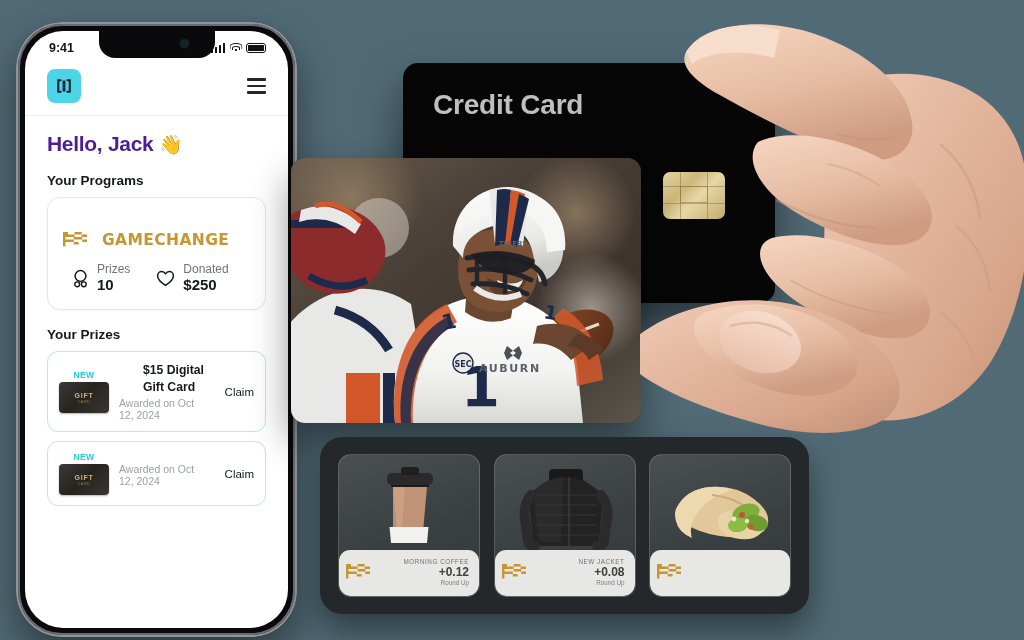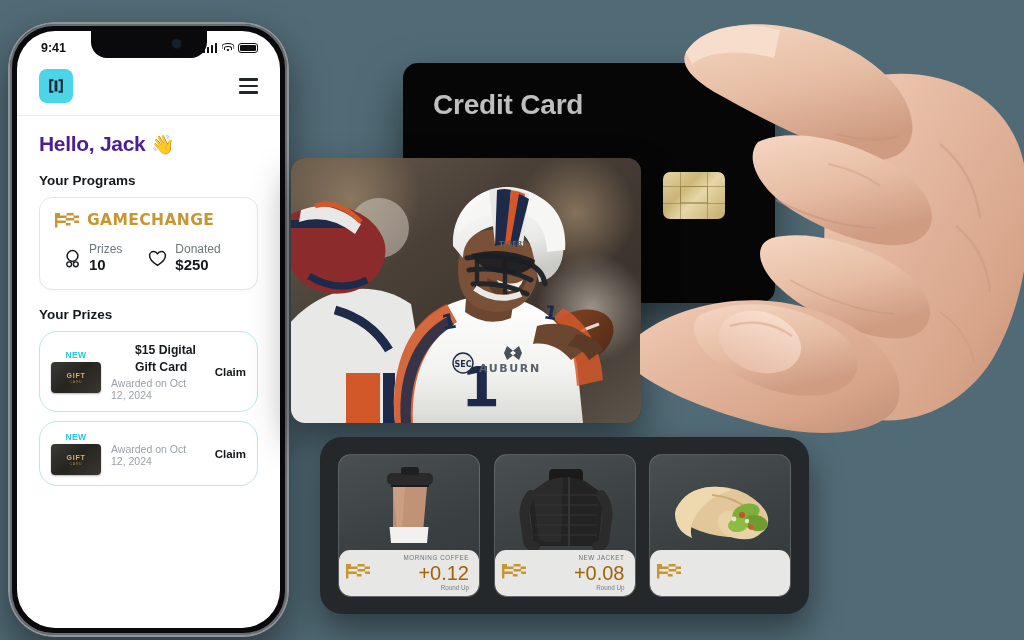--- a/index.html
+++ b/index.html
@@ -7,21 +7,21 @@
   html, body { width:1024px; height:640px; overflow:hidden; }
   body {
     font-family:"Liberation Sans", sans-serif;
     background:#516b76;
     position:relative;
   }
   .stage { position:absolute; inset:0; }
 
   
   .phone {
-    position:absolute; left:8px; top:22px;
+    position:absolute; left:16px; top:22px;
     width:281px; height:615px;
     background:#0a0a0c;
     border-radius:46px;
     padding:9px;
     box-shadow:0 18px 40px rgba(0,0,0,.45), 0 0 0 2px #8d949a inset;
   }
   .phone::after{
     content:""; position:absolute; inset:2px; border-radius:44px;
     border:2px solid #b6bcc2; pointer-events:none; opacity:.55;
   }
@@ -84,40 +84,40 @@
     font-size:13.5px; font-weight:bold; color:#15191c;
     margin:17px 0 9px 0;
   }
 
   
   .program-card{
     border:1px solid #e4e6e8; border-radius:13px;
     padding:13px 14px 14px 14px; background:#fff;
     box-shadow:0 1px 2px rgba(0,0,0,.03);
   }
-  .gc-logo{ display:flex; align-items:center; gap:7px; margin-bottom:9px;}
+  .gc-logo{ display:flex; align-items:flex-start; gap:14px; margin-bottom:9px;margin-top:20px;}
   .gc-wordmark{
     font-size:15.5px; font-weight:bold; color:#C79532;
     letter-spacing:.4px; font-family:"DejaVu Sans", sans-serif;
   }
   .program-copy{
     font-size:11.2px; line-height:1.55; color:#3a4045;
   }
   .program-copy b{ color:#15191c; }
   .stats-row{
     display:flex; gap:26px; margin-top:13px; padding-left:10px;
   }
   .stat{ display:flex; align-items:center; gap:8px; }
   .stat-text .lbl{ font-size:12px; color:#6d757b; line-height:1.2;}
   .stat-text .val{ font-size:15px; font-weight:bold; color:#15191c; line-height:1.25;}
 
   
   .prize-row{
     display:flex; align-items:center; gap:10px;
-    border:1.3px solid #b9e6ef; border-radius:18px;
+    border:1.3px solid #b9e6ef; border-radius:11px;
     padding:10px 11px; margin-bottom:9px; background:#fff;
   }
   .prize-thumb{
     position:relative; width:50px; flex:0 0 50px;
   }
   .new-badge{
     font-size:8.5px; font-weight:bold; color:#2BC6E0;
     letter-spacing:.4px; margin-bottom:2px; display:block; text-align:center;
   }
   .giftcard{
@@ -125,21 +125,21 @@
     background:linear-gradient(135deg,#3c3a36 0%,#26241f 48%,#3a3732 100%);
     display:flex; flex-direction:column; align-items:center; justify-content:center;
     box-shadow:0 1px 2px rgba(0,0,0,.3);
   }
   .giftcard .g1{ font-size:7px; font-weight:bold; color:#d8b46a; letter-spacing:.8px; line-height:1;}
   .giftcard .g2{ font-size:3.6px; color:#a8884c; letter-spacing:.7px; margin-top:1px;}
   .prize-info{ flex:1; min-width:0; }
   .prize-name{ font-size:12.2px; font-weight:bold; color:#15191c; line-height:1.35;margin-left:24px;}
   .prize-date{ font-size:10.5px; color:#9aa1a7; margin-top:2px;}
   .claim-btn{
-    font-size:11.5px; font-weight:bold; color:#15191c;
+    font-size:11.5px; font-weight:normal; color:#15191c;
     padding-left:6px; cursor:pointer; white-space:nowrap;
   }
 
   
   .credit-card{
     position:absolute; left:403px; top:63px;
     width:372px; height:240px;
     background:#060607; border-radius:15px;
     box-shadow:0 22px 45px rgba(0,0,0,.5);
   }
@@ -190,21 +190,21 @@
   }
   .ru-img{ position:absolute; inset:0; }
   .ru-foot{
     position:absolute; left:0; right:0; bottom:0; height:46px;
     background:#e7e7e5; border-radius:11px;
     display:flex; align-items:center; padding:0 8px 0 6px;
   }
   .ru-foot .mark{ flex:0 0 30px; }
   .ru-meta{ flex:1; text-align:right; padding-right:2px; }
   .ru-label{ font-size:6.3px; color:#6e7276; letter-spacing:.55px; line-height:1.1;}
-  .ru-amt{ font-size:20px; font-weight:normal; color:#a16207; line-height:1.15;}
+  .ru-amt{ font-size:12px; font-weight:bold; color:#404040; line-height:1.15;}
   .ru-sub{ font-size:6.3px; color:#7a7e82; line-height:1.1;}
 </style>
 </head>
 <body>
 
 <div class="stage">
 
   <div class="phone">
     <div class="phone-screen">
       <div class="notch">

